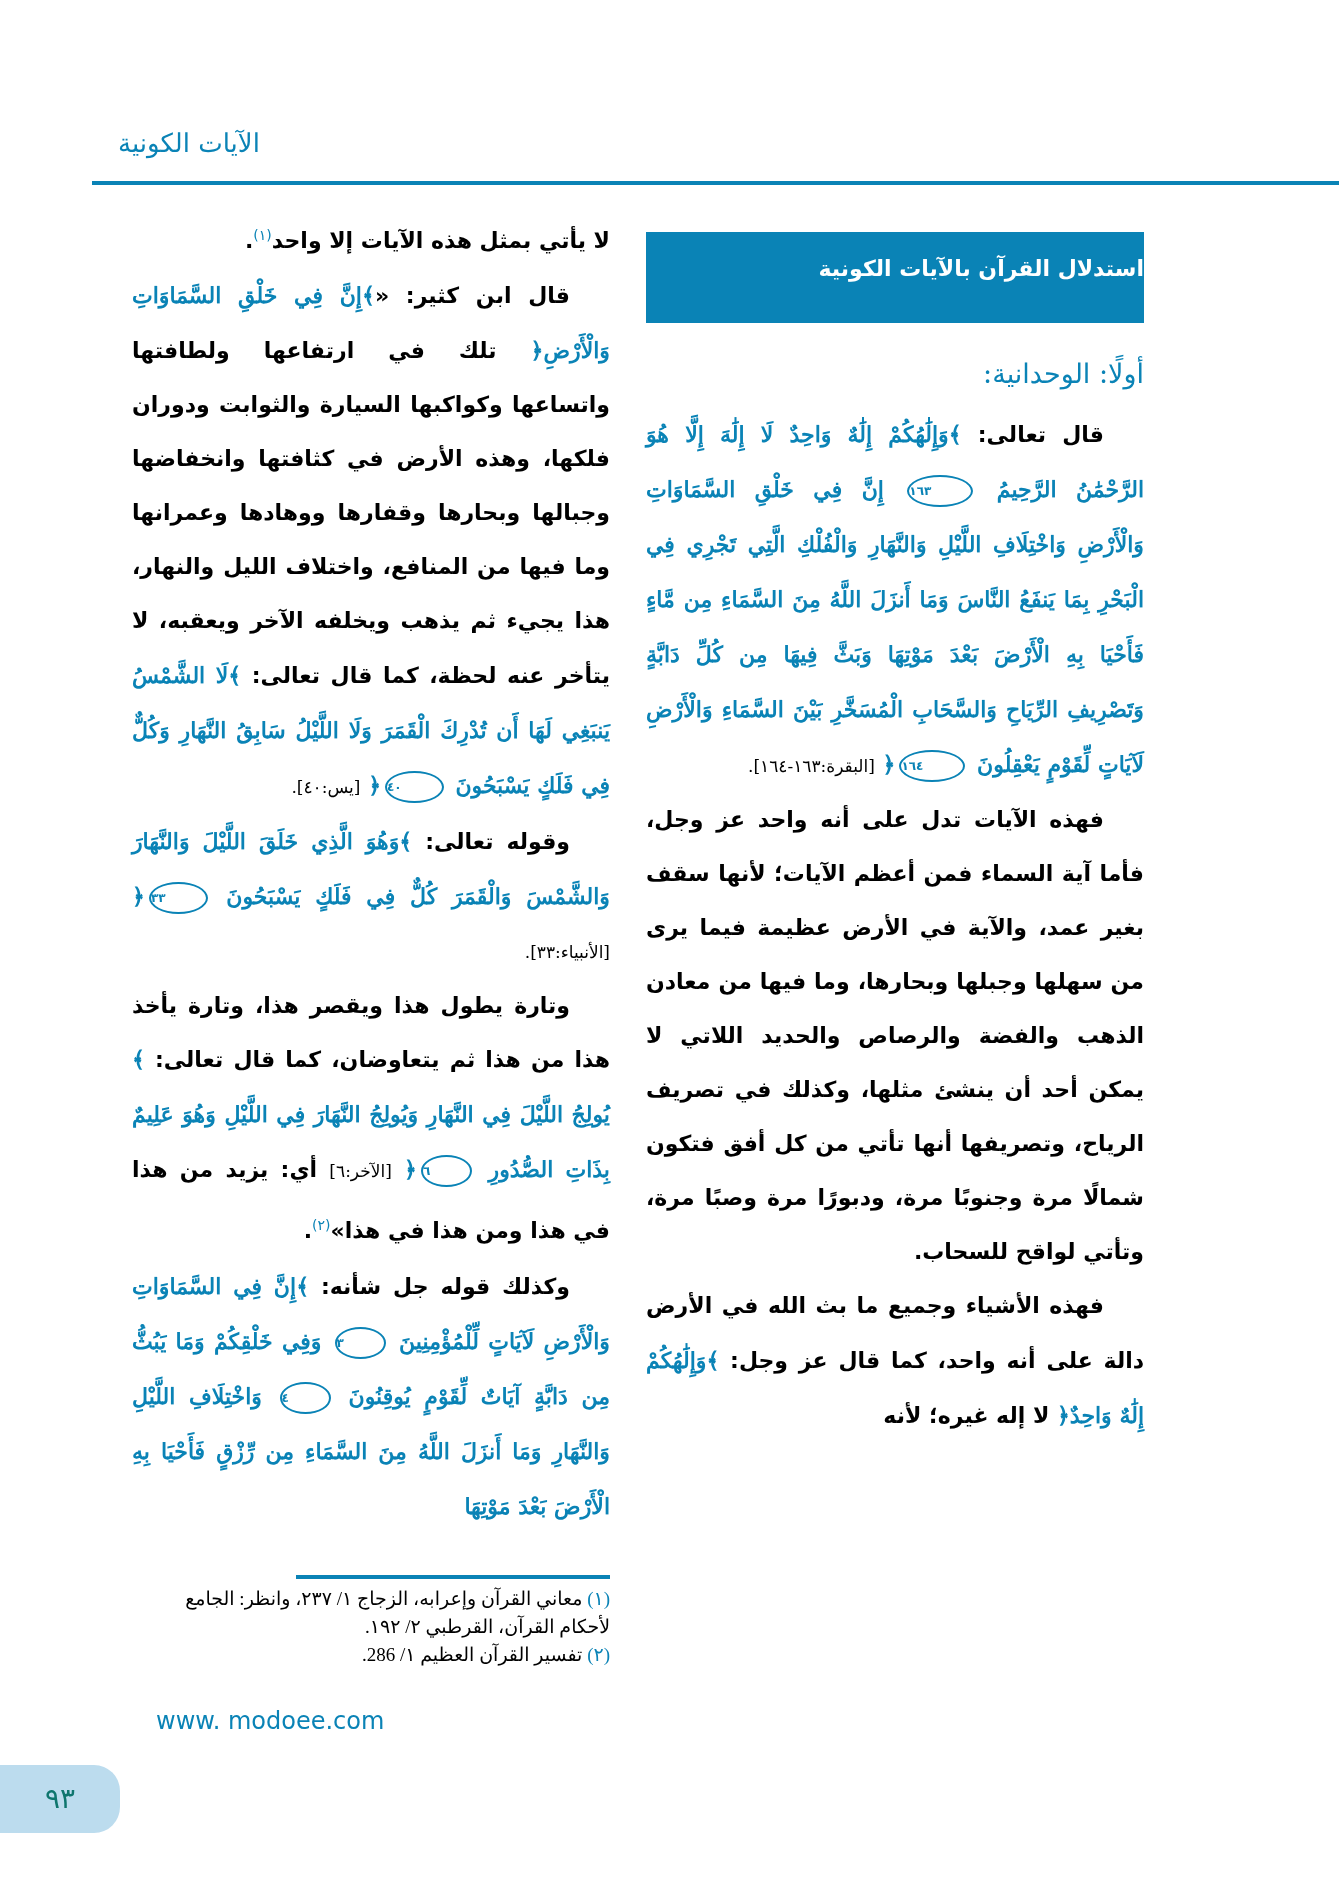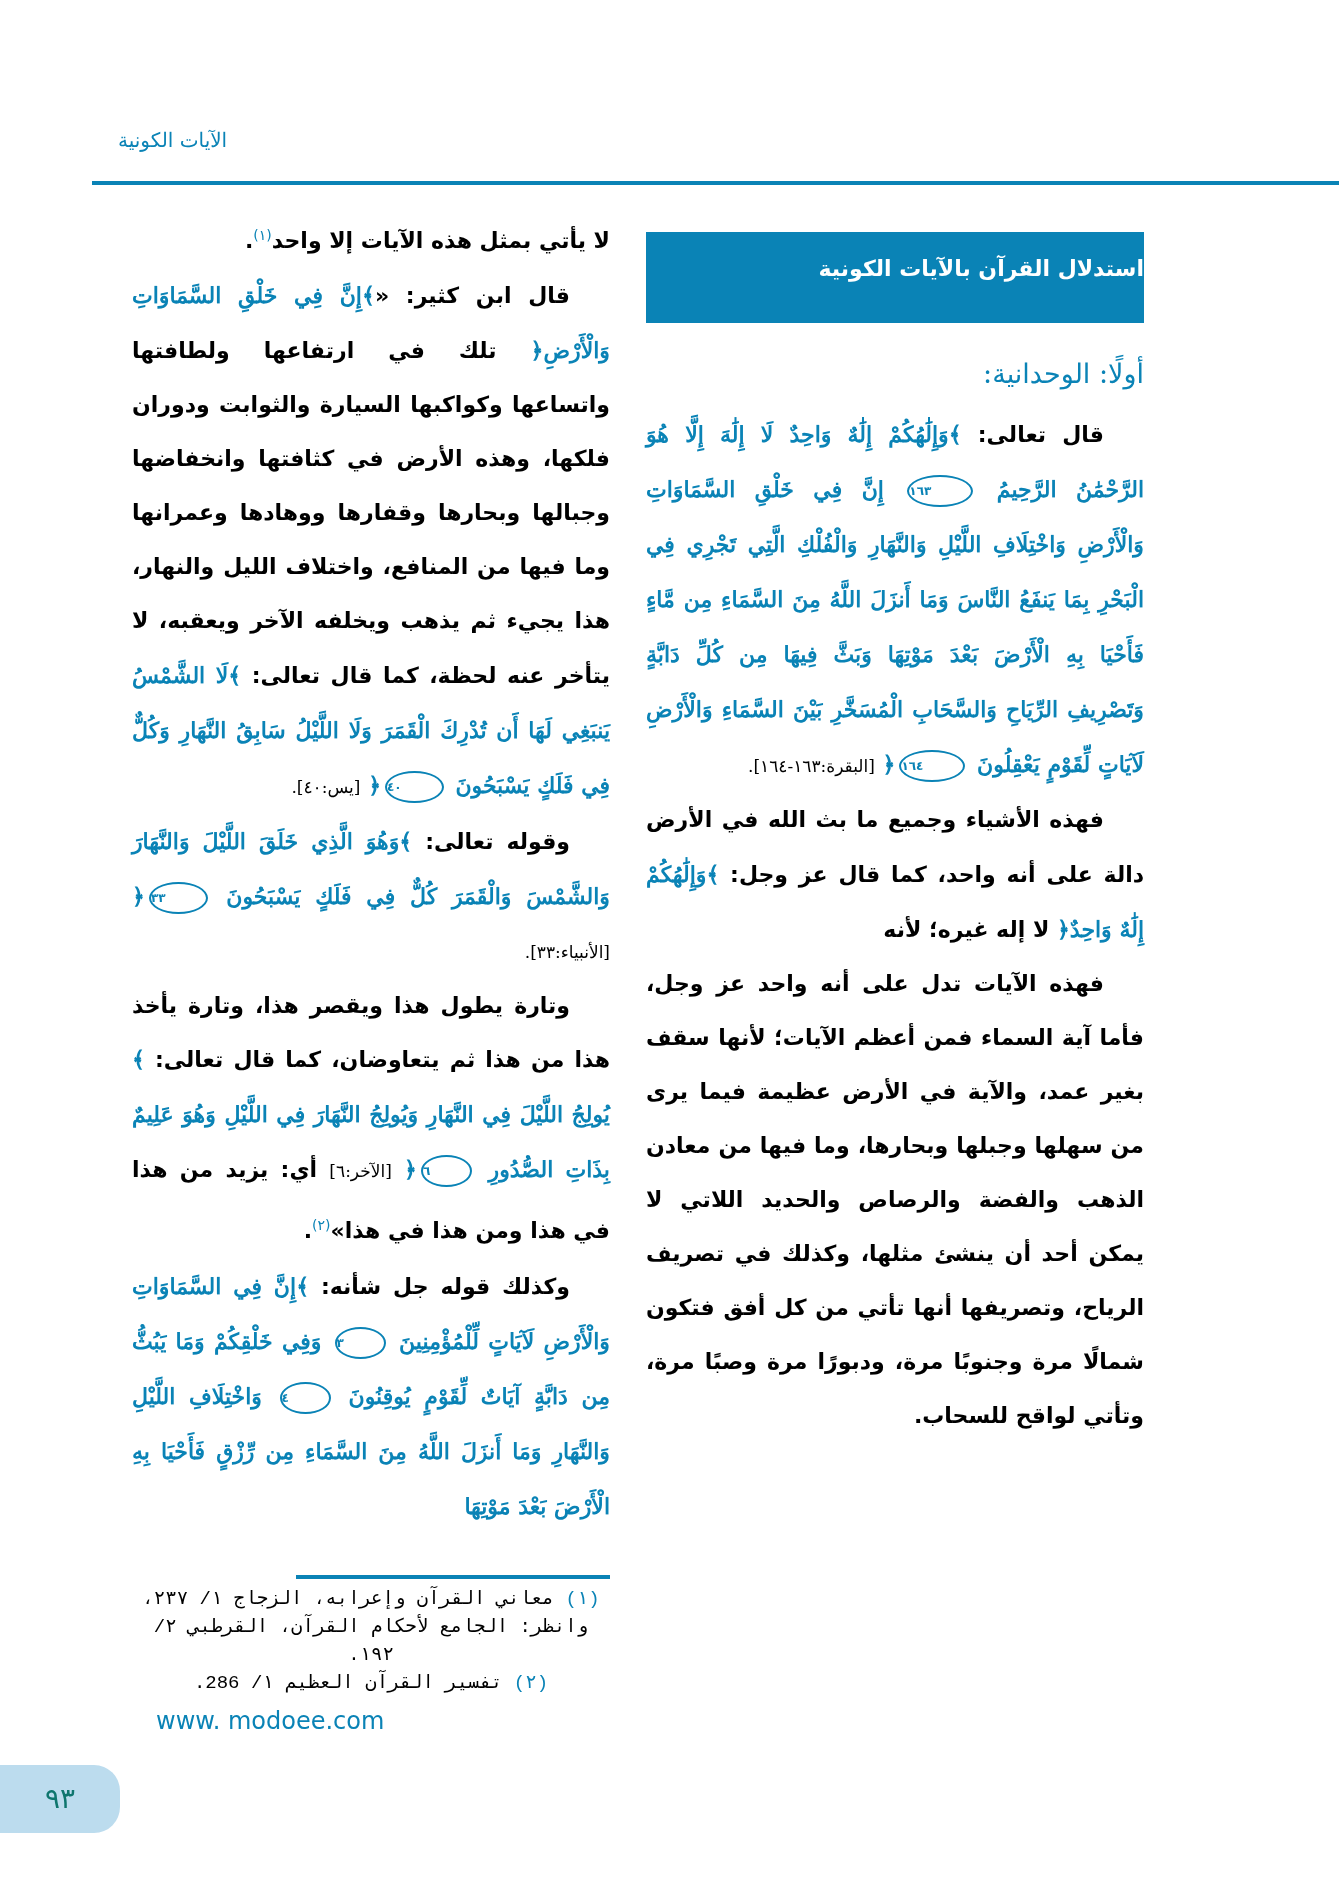--- a/index.html
+++ b/index.html
@@ -1,19 +1,19 @@
 <!DOCTYPE html>
 <html><head>
 <meta charset="utf-8">
 <style>
   html, body { margin:0; padding:0; background:#ffffff; }
   body { width:1339px; height:1890px; position:relative; overflow:hidden;
          font-family:"DejaVu Sans", sans-serif; color:#000; }
   .header-title { position:absolute; left:118px; top:128px; font-family:"DejaVu Serif", serif;
-                  font-size:20px; color:#0a83b6; direction:rtl; }
+                  font-size:26px; color:#0a83b6; direction:rtl; }
   .header-rule { position:absolute; left:92px; top:181px; width:1247px; height:4px; background:#0a83b6; }
 
   .col { position:absolute; direction:rtl; text-align:justify; text-align-last:right; }
   .col-right { left:646px; width:498px; top:232px; }
   .col-left  { left:132px; width:478px; top:208px; }
 
   .section-banner { background:#0a83b6; color:#fff; font-weight:bold; font-size:22px;
                     height:91px; line-height:73px; text-align:left; margin-left:0; }
   .subheading { color:#0a83b6; font-size:27px; font-family:"DejaVu Serif", serif; margin-top:18px; height:66px; line-height:66px; }
 
@@ -22,21 +22,21 @@
   .quran { color:#0a83b6; font-family:"DejaVu Serif", serif; font-weight:bold; font-size:22px; }
   .bracket { color:#0a83b6; font-size:22px; }
   .ref { font-weight:normal; font-size:17px; font-family:"DejaVu Serif", serif; }
   .ayah-num { display:inline-block; border:2px solid #0a83b6; border-radius:50%; min-width:28px; height:28px;
               line-height:28px; text-align:center; font-size:12px; color:#0a83b6; font-weight:bold;
               vertical-align:middle; margin:0 4px; }
   sup.fn { color:#0a83b6; font-size:14px; font-weight:normal; }
 
   .footnote-rule { position:absolute; left:296px; top:1575px; width:314px; height:4px; background:#0a83b6; }
   .footnotes { position:absolute; left:132px; top:1585px; width:478px; direction:rtl;
-               font-family:Liberation Mono, monospace; font-size:19px; line-height:28px;text-align:center; }
+               font-family:Liberation Serif, serif; font-size:19px; line-height:28px; }
   .fn-item { margin:0; }
   .fn-num { color:#0a83b6; }
 
   .page-badge { position:absolute; left:0; top:1765px; width:120px; height:68px; background:#bcdcee;
                 border-radius:0 26px 26px 0; color:#0f766e; font-size:28px; text-align:center; line-height:68px; }
   .website { position:absolute; left:156px; top:1707px; font-size:24px; color:#0a83b6; font-family:"DejaVu Sans", sans-serif; }
 </style>
 </head>
 <body>
 
@@ -49,26 +49,26 @@
 
   <p class="para indent">
     <span>قال تعالى:</span>
     <span class="bracket">﴾</span><span class="quran">وَإِلَٰهُكُمْ إِلَٰهٌ وَاحِدٌ لَا إِلَٰهَ إِلَّا هُوَ الرَّحْمَٰنُ الرَّحِيمُ</span>
     <span class="ayah-num">١٦٣</span>
     <span class="quran">إِنَّ فِي خَلْقِ السَّمَاوَاتِ وَالْأَرْضِ وَاخْتِلَافِ اللَّيْلِ وَالنَّهَارِ وَالْفُلْكِ الَّتِي تَجْرِي فِي الْبَحْرِ بِمَا يَنفَعُ النَّاسَ وَمَا أَنزَلَ اللَّهُ مِنَ السَّمَاءِ مِن مَّاءٍ فَأَحْيَا بِهِ الْأَرْضَ بَعْدَ مَوْتِهَا وَبَثَّ فِيهَا مِن كُلِّ دَابَّةٍ وَتَصْرِيفِ الرِّيَاحِ وَالسَّحَابِ الْمُسَخَّرِ بَيْنَ السَّمَاءِ وَالْأَرْضِ لَآيَاتٍ لِّقَوْمٍ يَعْقِلُونَ</span>
     <span class="ayah-num">١٦٤</span><span class="bracket">﴿</span>
     <span class="ref">[البقرة:١٦٣-١٦٤].</span>
   </p>
   <p class="para indent">
+    <span>فهذه الآيات تدل على أنه واحد عز وجل، فأما آية السماء فمن أعظم الآيات؛ لأنها سقف بغير عمد، والآية في الأرض عظيمة فيما يرى من سهلها وجبلها وبحارها، وما فيها من معادن الذهب والفضة والرصاص والحديد اللاتي لا يمكن أحد أن ينشئ مثلها، وكذلك في تصريف الرياح، وتصريفها أنها تأتي من كل أفق فتكون شمالًا مرة وجنوبًا مرة، ودبورًا مرة وصبًا مرة، وتأتي لواقح للسحاب.</span>
+  </p>
+  <p class="para indent">
     <span>فهذه الأشياء وجميع ما بث الله في الأرض دالة على أنه واحد، كما قال عز وجل:</span>
     <span class="bracket">﴾</span><span class="quran">وَإِلَٰهُكُمْ إِلَٰهٌ وَاحِدٌ</span><span class="bracket">﴿</span>
     <span>لا إله غيره؛ لأنه</span>
-  </p>
-  <p class="para indent">
-    <span>فهذه الآيات تدل على أنه واحد عز وجل، فأما آية السماء فمن أعظم الآيات؛ لأنها سقف بغير عمد، والآية في الأرض عظيمة فيما يرى من سهلها وجبلها وبحارها، وما فيها من معادن الذهب والفضة والرصاص والحديد اللاتي لا يمكن أحد أن ينشئ مثلها، وكذلك في تصريف الرياح، وتصريفها أنها تأتي من كل أفق فتكون شمالًا مرة وجنوبًا مرة، ودبورًا مرة وصبًا مرة، وتأتي لواقح للسحاب.</span>
   </p>
 </div>
 
 <div class="col col-left">
   <p class="para">
     <span>لا يأتي بمثل هذه الآيات إلا واحد</span><sup class="fn">(١)</sup><span>.</span>
   </p>
   <p class="para indent">
     <span>قال ابن كثير: «</span><span class="bracket">﴾</span><span class="quran">إِنَّ فِي خَلْقِ السَّمَاوَاتِ وَالْأَرْضِ</span><span class="bracket">﴿</span>
     <span>تلك في ارتفاعها ولطافتها واتساعها وكواكبها السيارة والثوابت ودوران فلكها، وهذه الأرض في كثافتها وانخفاضها وجبالها وبحارها وقفارها ووهادها وعمرانها وما فيها من المنافع، واختلاف الليل والنهار، هذا يجيء ثم يذهب ويخلفه الآخر ويعقبه، لا يتأخر عنه لحظة، كما قال تعالى:</span>

